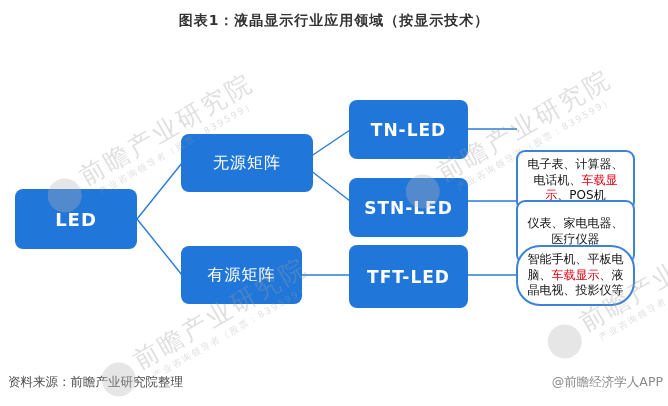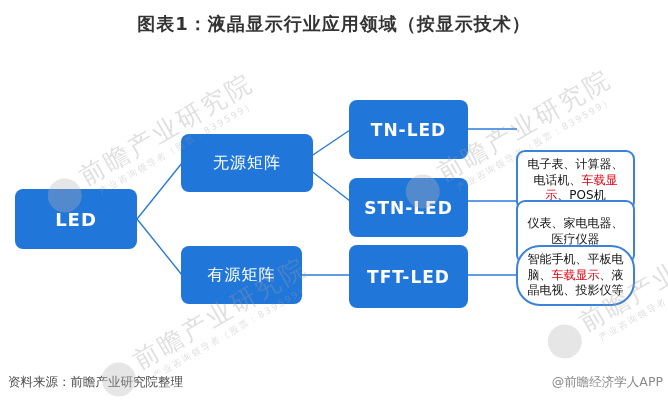--- a/index.html
+++ b/index.html
@@ -3,21 +3,21 @@
 <meta charset="utf-8">
 <style>
   html,body{margin:0;padding:0;background:#fff;}
   .stage{
     position:relative;width:668px;height:406px;background:#ffffff;
     font-family:"DejaVu Sans","Liberation Sans",sans-serif;
     overflow:hidden;
   }
   .title{
     position:absolute;top:12px;left:0;width:668px;text-align:center;
-    font-size:18px;font-weight:bold;color:#333;letter-spacing:1px;
+    font-size:14px;font-weight:bold;color:#333;letter-spacing:1px;
   }
   .connectors{position:absolute;left:0;top:0;z-index:2;}
   .node{
     position:absolute;background:#2176d9;border-radius:8px;color:#fff;
     display:flex;align-items:center;justify-content:center;z-index:3;
     letter-spacing:1px;
   }
   .node.root{left:15px;top:189px;width:122px;height:60px;font-size:18px;font-weight:600;}
   .node.mid1{left:181px;top:134px;width:132px;height:58px;font-size:16px;}
   .node.mid2{left:181px;top:246px;width:121px;height:58px;font-size:16px;}

